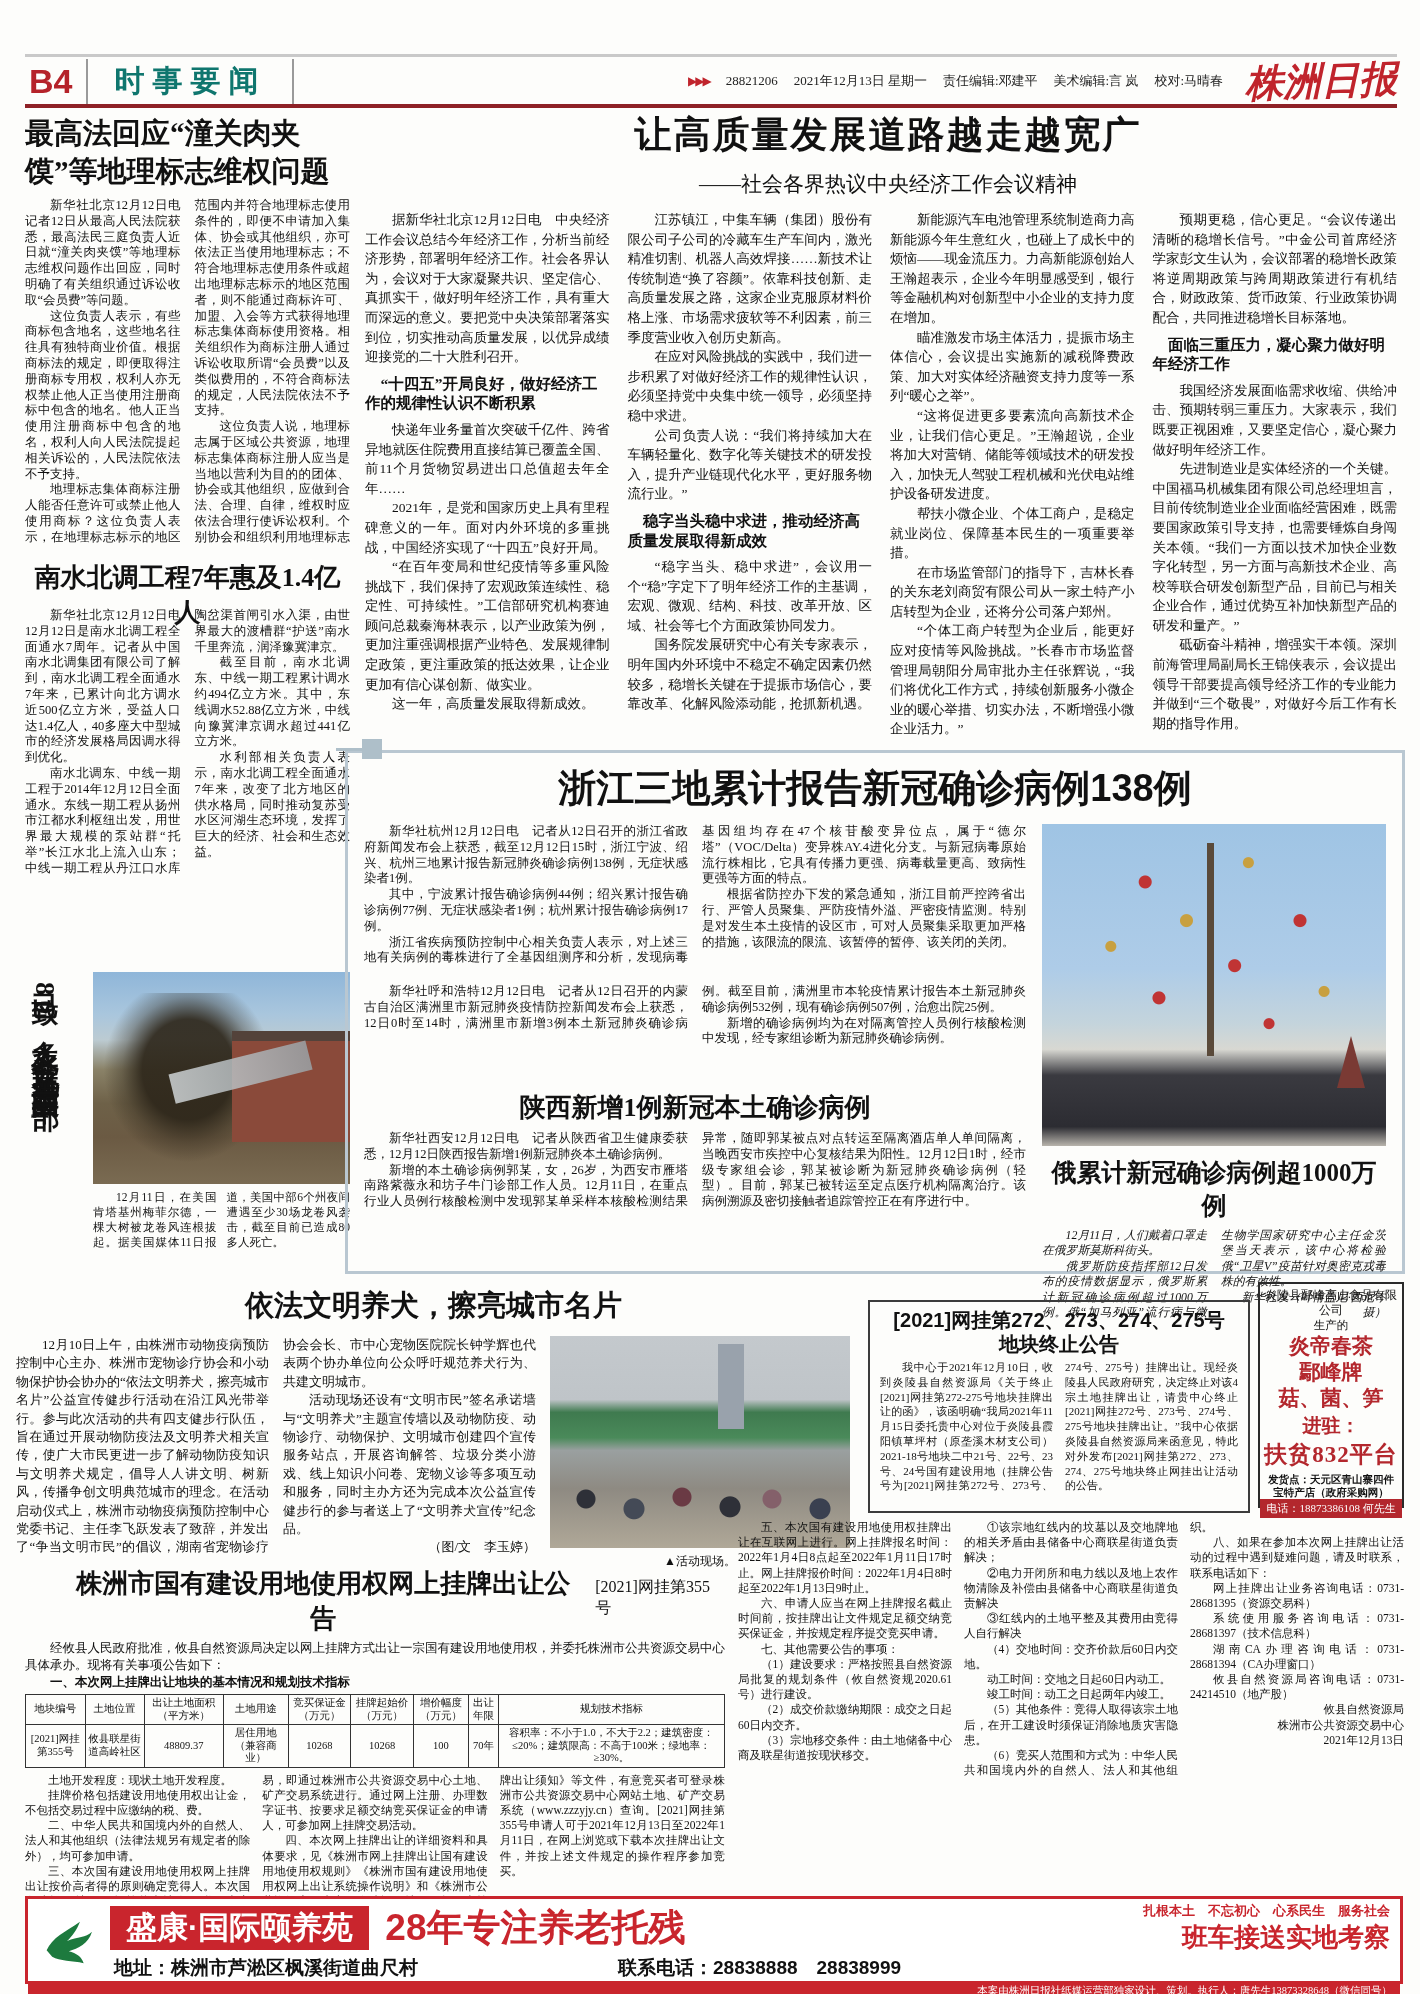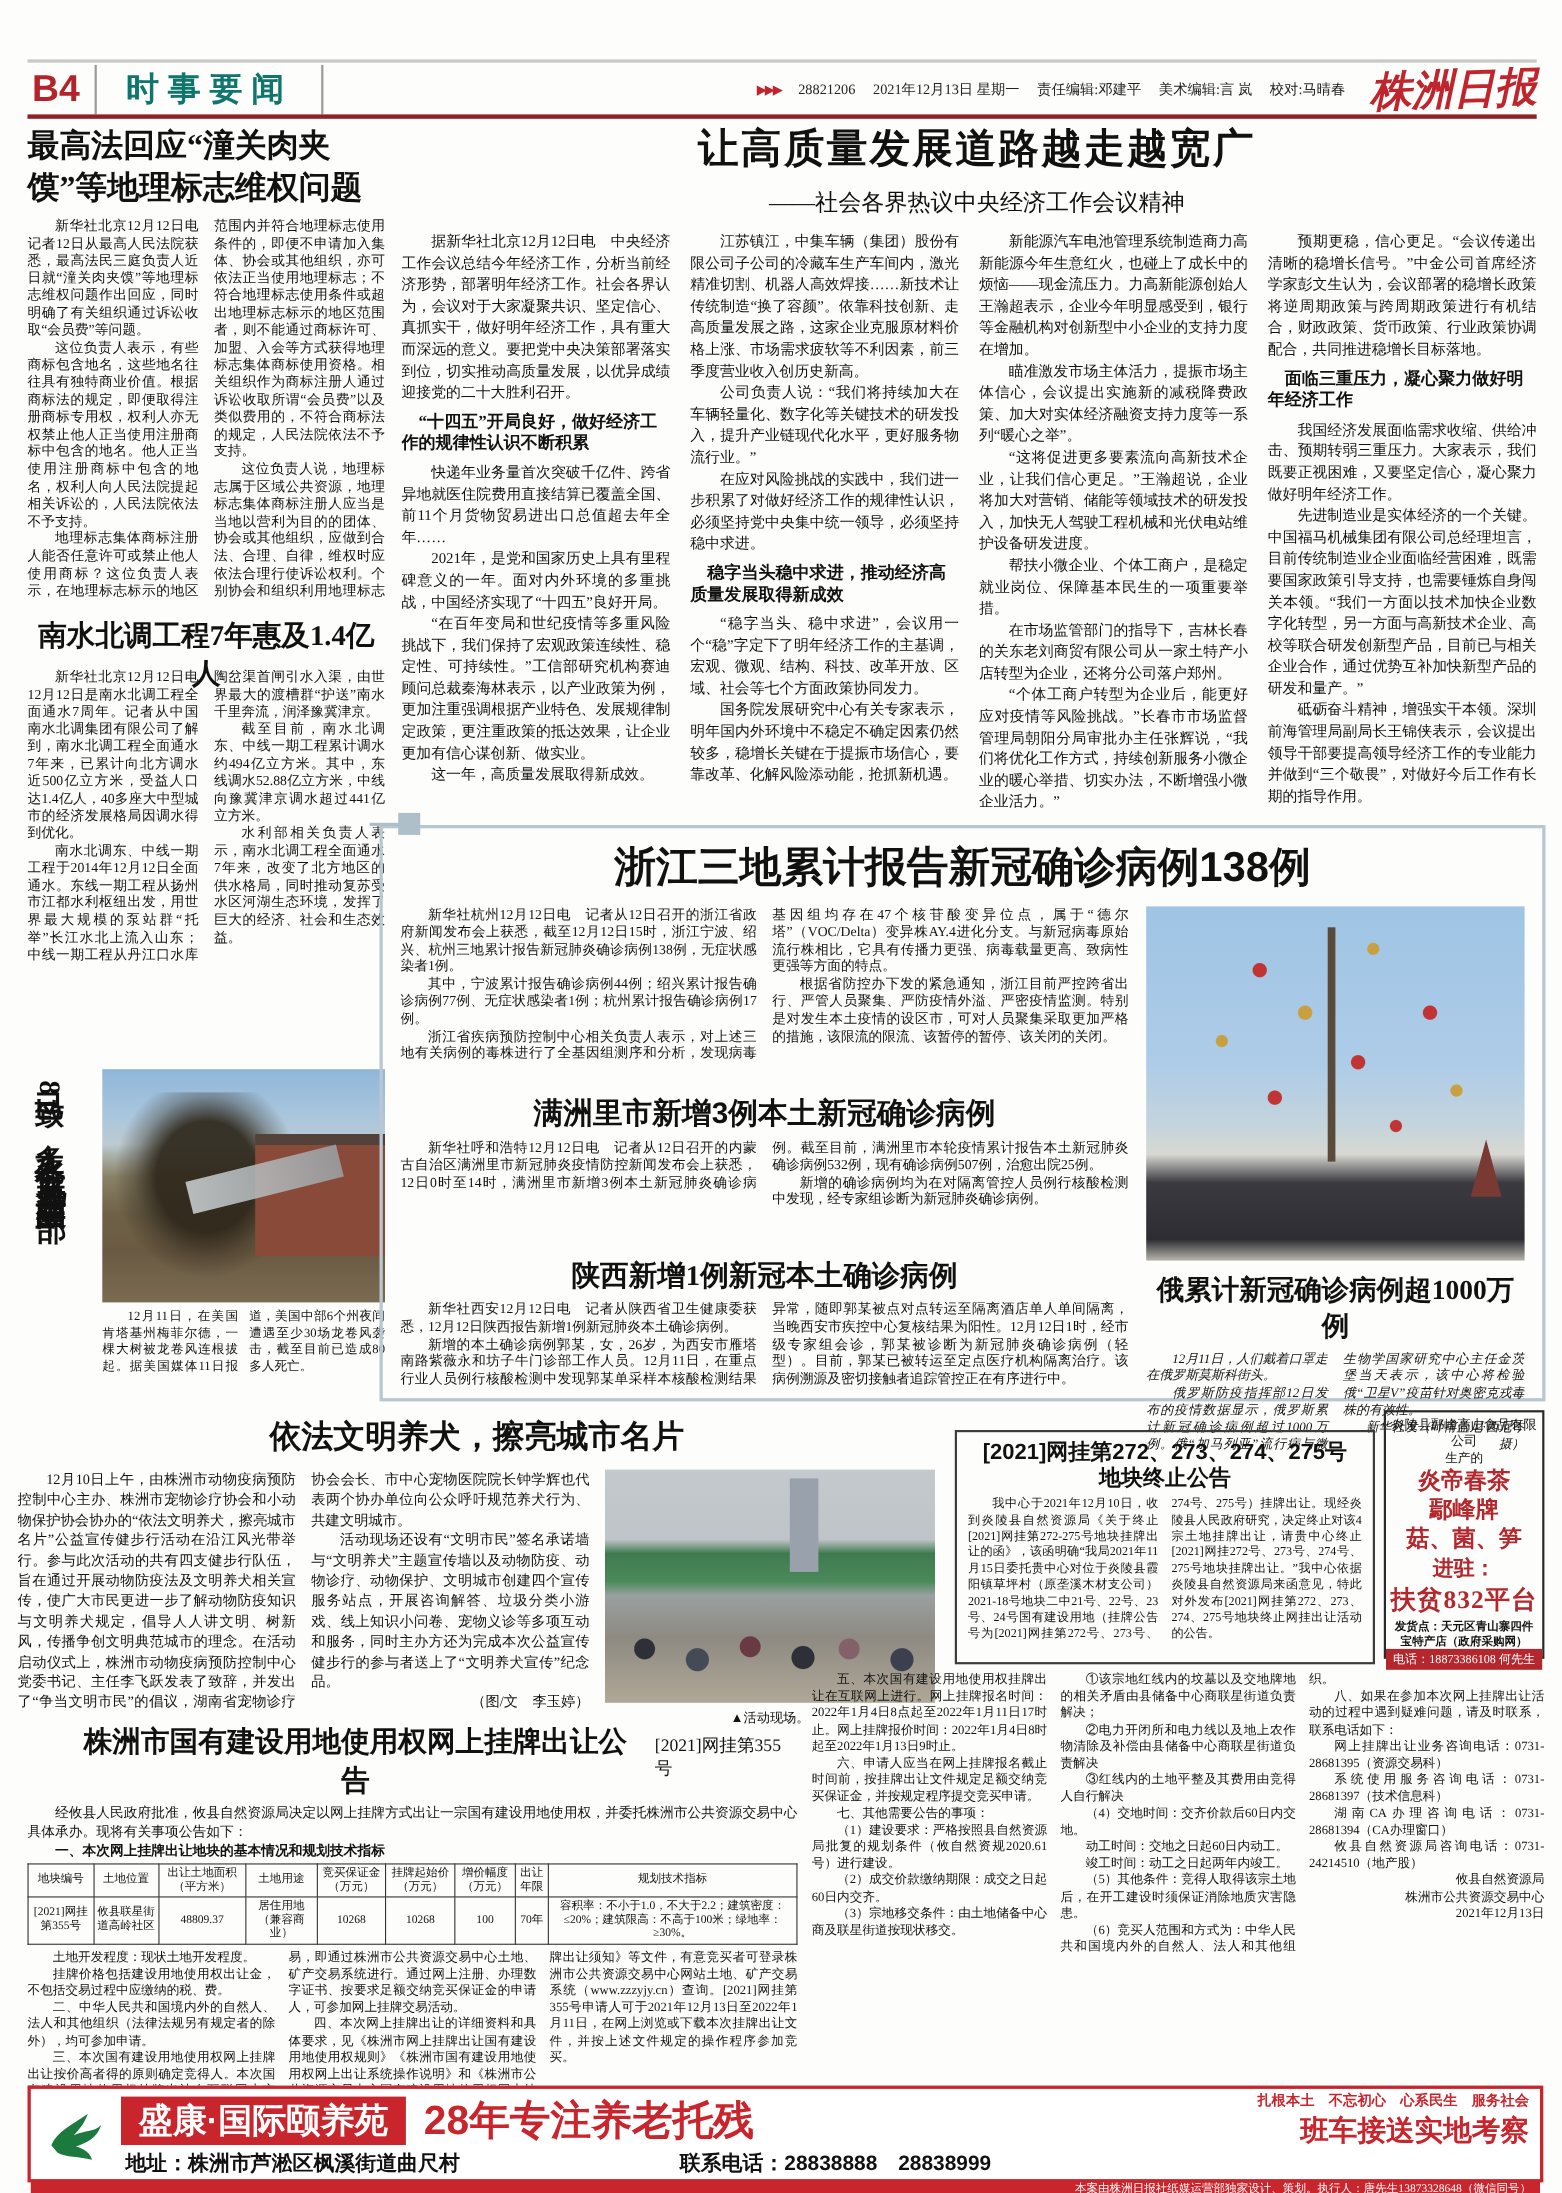--- a/index.html
+++ b/index.html
@@ -191,22 +191,22 @@
   <div>
       <p>据新华社北京12月12日电　中央经济工作会议总结今年经济工作，分析当前经济形势，部署明年经济工作。社会各界认为，会议对于大家凝聚共识、坚定信心、真抓实干，做好明年经济工作，具有重大而深远的意义。要把党中央决策部署落实到位，切实推动高质量发展，以优异成绩迎接党的二十大胜利召开。</p>
     </div>
   <h3>“十四五”开局良好，做好经济工作的规律性认识不断积累</h3>
   <div>
       <p>快递年业务量首次突破千亿件、跨省异地就医住院费用直接结算已覆盖全国、前11个月货物贸易进出口总值超去年全年……</p>
       <p>2021年，是党和国家历史上具有里程碑意义的一年。面对内外环境的多重挑战，中国经济实现了“十四五”良好开局。</p>
       <p>“在百年变局和世纪疫情等多重风险挑战下，我们保持了宏观政策连续性、稳定性、可持续性。”工信部研究机构赛迪顾问总裁秦海林表示，以产业政策为例，更加注重强调根据产业特色、发展规律制定政策，更注重政策的抵达效果，让企业更加有信心谋创新、做实业。</p>
       <p>这一年，高质量发展取得新成效。</p>
       <p>江苏镇江，中集车辆（集团）股份有限公司子公司的冷藏车生产车间内，激光精准切割、机器人高效焊接……新技术让传统制造“换了容颜”。依靠科技创新、走高质量发展之路，这家企业克服原材料价格上涨、市场需求疲软等不利因素，前三季度营业收入创历史新高。</p>
+      <p>在应对风险挑战的实践中，我们进一步积累了对做好经济工作的规律性认识，必须坚持党中央集中统一领导，必须坚持稳中求进。</p>
       <p>公司负责人说：“我们将持续加大在车辆轻量化、数字化等关键技术的研发投入，提升产业链现代化水平，更好服务物流行业。”</p>
-      <p>在应对风险挑战的实践中，我们进一步积累了对做好经济工作的规律性认识，必须坚持党中央集中统一领导，必须坚持稳中求进。</p>
     </div>
   <h3>稳字当头稳中求进，推动经济高质量发展取得新成效</h3>
   <div>
       <p>“稳字当头、稳中求进”，会议用一个“稳”字定下了明年经济工作的主基调，宏观、微观、结构、科技、改革开放、区域、社会等七个方面政策协同发力。</p>
       <p>国务院发展研究中心有关专家表示，明年国内外环境中不稳定不确定因素仍然较多，稳增长关键在于提振市场信心，要靠改革、化解风险添动能，抢抓新机遇。</p>
       <p>新能源汽车电池管理系统制造商力高新能源今年生意红火，也碰上了成长中的烦恼——现金流压力。力高新能源创始人王瀚超表示，企业今年明显感受到，银行等金融机构对创新型中小企业的支持力度在增加。</p>
       <p>瞄准激发市场主体活力，提振市场主体信心，会议提出实施新的减税降费政策、加大对实体经济融资支持力度等一系列“暖心之举”。</p>
       <p>“这将促进更多要素流向高新技术企业，让我们信心更足。”王瀚超说，企业将加大对营销、储能等领域技术的研发投入，加快无人驾驶工程机械和光伏电站维护设备研发进度。</p>
       <p>帮扶小微企业、个体工商户，是稳定就业岗位、保障基本民生的一项重要举措。</p>
       <p>在市场监管部门的指导下，吉林长春的关东老刘商贸有限公司从一家土特产小店转型为企业，还将分公司落户郑州。</p>
@@ -228,21 +228,20 @@
     </div>
   <div class="zj-title hl-sans">浙江三地累计报告新冠确诊病例138例</div>
   <div class="cbox-content">
     <div class="cbox-left">
       <div class="zj-body body-md cols2">
           <p>新华社杭州12月12日电　记者从12日召开的浙江省政府新闻发布会上获悉，截至12月12日15时，浙江宁波、绍兴、杭州三地累计报告新冠肺炎确诊病例138例，无症状感染者1例。</p>
           <p>其中，宁波累计报告确诊病例44例；绍兴累计报告确诊病例77例、无症状感染者1例；杭州累计报告确诊病例17例。</p>
           <p>浙江省疾病预防控制中心相关负责人表示，对上述三地有关病例的毒株进行了全基因组测序和分析，发现病毒基因组均存在47个核苷酸变异位点，属于“德尔塔”（VOC/Delta）变异株AY.4进化分支。与新冠病毒原始流行株相比，它具有传播力更强、病毒载量更高、致病性更强等方面的特点。</p>
           <p>根据省防控办下发的紧急通知，浙江目前严控跨省出行、严管人员聚集、严防疫情外溢、严密疫情监测。特别是对发生本土疫情的设区市，可对人员聚集采取更加严格的措施，该限流的限流、该暂停的暂停、该关闭的关闭。</p>
         </div>
-      <div class="mz-title hl-sans">满洲里市新增3例本土新冠确诊病例</div>
       <div class="mz-body body-md cols2">
           <p>新华社呼和浩特12月12日电　记者从12日召开的内蒙古自治区满洲里市新冠肺炎疫情防控新闻发布会上获悉，12日0时至14时，满洲里市新增3例本土新冠肺炎确诊病例。截至目前，满洲里市本轮疫情累计报告本土新冠肺炎确诊病例532例，现有确诊病例507例，治愈出院25例。</p>
           <p>新增的确诊病例均为在对隔离管控人员例行核酸检测中发现，经专家组诊断为新冠肺炎确诊病例。</p>
         </div>
       <div class="sx-title">陕西新增1例新冠本土确诊病例</div>
       <div class="sx-body body-md cols2">
           <p>新华社西安12月12日电　记者从陕西省卫生健康委获悉，12月12日陕西报告新增1例新冠肺炎本土确诊病例。</p>
           <p>新增的本土确诊病例郭某，女，26岁，为西安市雁塔南路紫薇永和坊子牛门诊部工作人员。12月11日，在重点行业人员例行核酸检测中发现郭某单采样本核酸检测结果异常，随即郭某被点对点转运至隔离酒店单人单间隔离，当晚西安市疾控中心复核结果为阳性。12月12日1时，经市级专家组会诊，郭某被诊断为新冠肺炎确诊病例（轻型）。目前，郭某已被转运至定点医疗机构隔离治疗。该病例溯源及密切接触者追踪管控正在有序进行中。</p>
         </div>
     </div>

